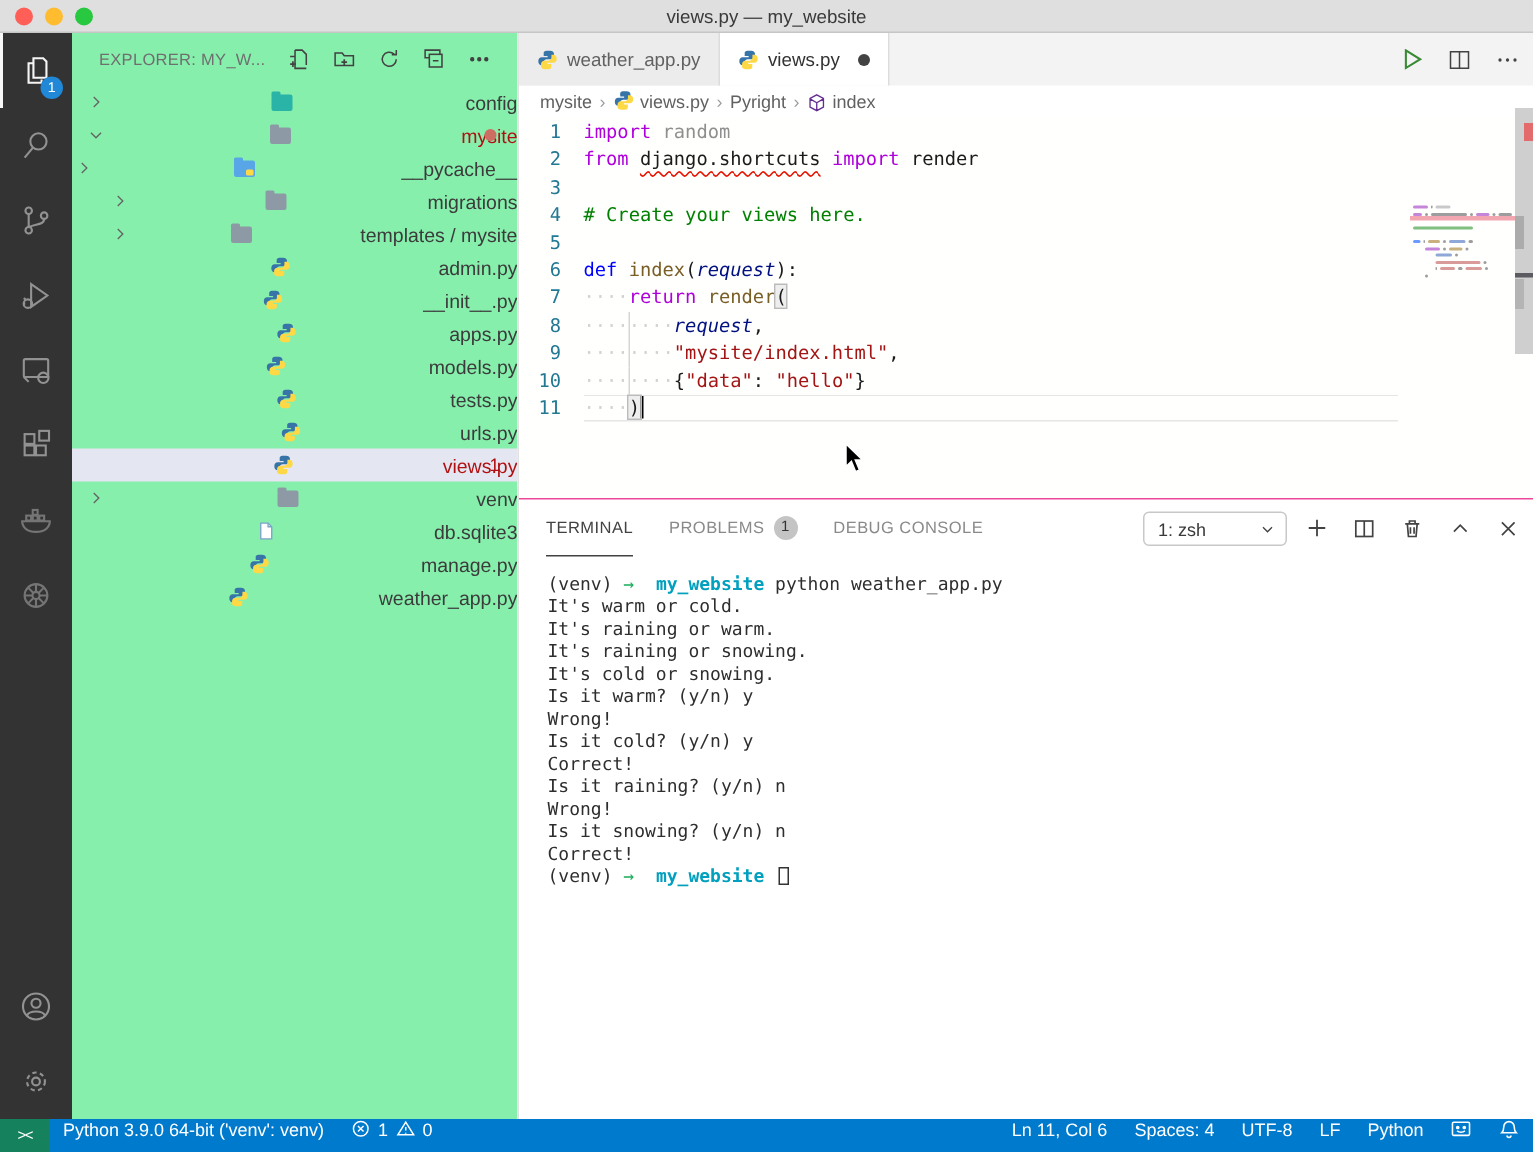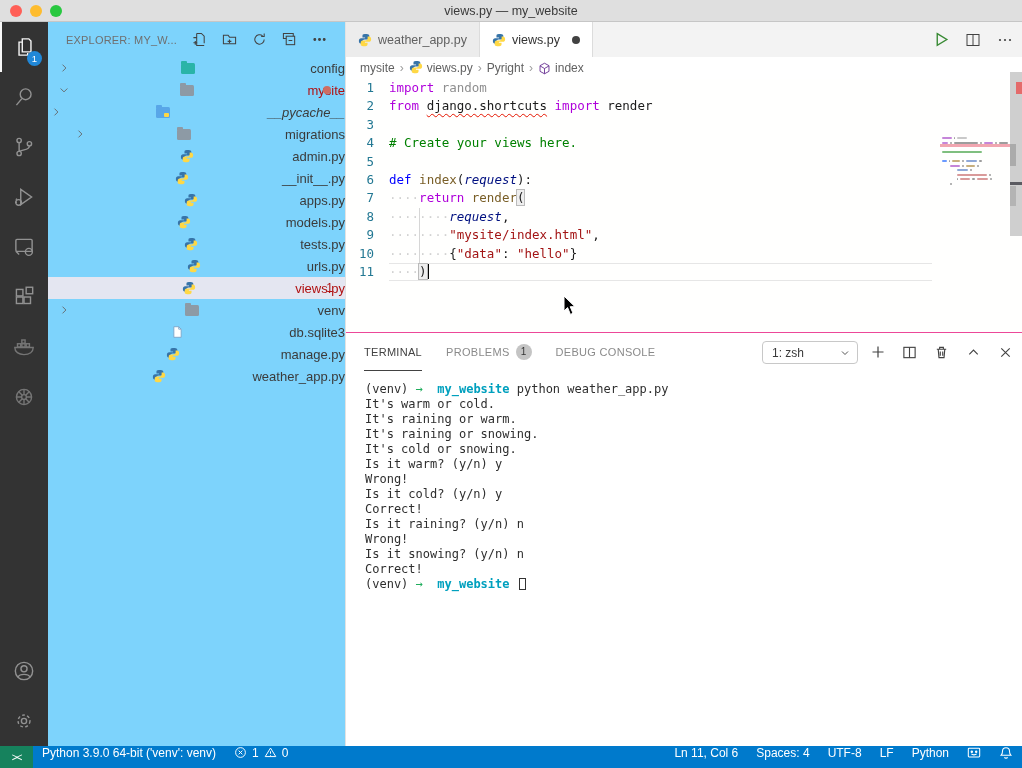--- a/index.html
+++ b/index.html
@@ -16,21 +16,21 @@
   .activitybar { position:absolute; left:0; top:22px; width:48px; height:724px; background:#333333; display:flex; flex-direction:column; align-items:stretch; }
   .ab-item { position:relative; width:48px; height:50px; display:flex; align-items:center; justify-content:center; cursor:pointer; }
   .ab-item svg { stroke:#929292; fill:none; stroke-width:1.3; }
   .ab-item.dim svg { stroke:#757575; }
   .ab-item.active { border-left:2px solid #f8f8f8; }
   .ab-item.active svg { stroke:#f5f5f5; }
   .ab-badge { position:absolute; right:6px; bottom:6px; min-width:15px; height:15px; border-radius:50%; background:#2188d8; color:#fff; font-size:9.5px; display:flex; align-items:center; justify-content:center; }
   .ab-spacer { flex:1; }
 
   
-  .sidebar { position:absolute; left:48px; top:22px; width:297px; height:724px; background:#7dd3fc; }
+  .sidebar { position:absolute; left:48px; top:22px; width:297px; height:724px; background:#86efac; }
   .sb-header { height:35px; display:flex; align-items:center; padding:0 10px 0 18px; }
   .sb-title { font-size:11px; color:#6f6f6f; letter-spacing:.2px; flex:none; }
   .sb-actions { display:flex; align-items:center; gap:13px; margin-left:14px; }
   .sb-actions .act { width:17px; height:17px; display:flex; align-items:center; justify-content:center; cursor:pointer; }
   .sb-actions svg { stroke:#424242; fill:none; stroke-width:1.1; }
   .tree { position:relative; }
   .trow { position:relative; height:22px; display:flex; align-items:center; font-size:13px; color:#3b3b3b; cursor:pointer;justify-content:space-between; }
   .trow.sel { background:#e4e6f1; }
   .chev { width:16px; height:16px; flex:none; display:flex; align-items:center; justify-content:center; }
   .ficon { width:20px; height:16px; flex:none; display:flex; align-items:center; justify-content:flex-start; }
@@ -253,41 +253,52 @@
           <svg width="12" height="12" viewBox="0 0 16 16">
             <path d="M3.5 6l4.5 4.5L12.5 6" stroke="#646465" fill="none" stroke-width="1.2"></path>
           </svg>
         </span>
         <span class="ficon">
           <span class="folder folder-gray"></span>
         </span>
         <span class="tlabel errtext">mysite</span>
         <span class="dotbadge"></span>
       </div>
-      <div class="trow" style=" font-style: italic;">
+      <div class="trow" style="">
         <span class="chev">
           <svg width="12" height="12" viewBox="0 0 16 16">
             <path d="M6 3.5l4.5 4.5L6 12.5" stroke="#646465" fill="none" stroke-width="1.2"></path>
           </svg>
         </span>
         <span class="ficon">
           <span class="folder folder-blue"></span>
         </span>
         <span class="tlabel">__pycache__</span>
       </div>
       <div class="trow" style="padding-left: 24px;">
         <span class="chev">
           <svg width="12" height="12" viewBox="0 0 16 16">
             <path d="M6 3.5l4.5 4.5L6 12.5" stroke="#646465" fill="none" stroke-width="1.2"></path>
           </svg>
         </span>
         <span class="ficon">
           <span class="folder folder-gray"></span>
         </span>
         <span class="tlabel">migrations</span>
+      </div>
+      <div class="trow" style="padding-left: 24px;">
+        <span class="chev">
+          <svg width="12" height="12" viewBox="0 0 16 16">
+            <path d="M6 3.5l4.5 4.5L6 12.5" stroke="#646465" fill="none" stroke-width="1.2"></path>
+          </svg>
+        </span>
+        <span class="ficon">
+          <span class="folder folder-gray"></span>
+        </span>
+        <span class="tlabel">templates / mysite</span>
       </div>
       <div class="trow" style="padding-left: 24px;">
         <span class="chev"></span>
         <span class="ficon">
           <svg width="14" height="14" viewBox="0 0 16 16">
             <path fill="#3774a8" d="M7.9 1C5.3 1 5.1 2.2 5.1 3.1V5h3v.9H3.6C2.1 5.9 1 7 1 9s1.1 3 2.6 3H5v-1.9c0-1.5 1-2.6 2.5-2.6h3c1.3 0 2.4-1.1 2.4-2.4V3.1C12.9 1.9 11.6 1 10.1 1z"></path>
             <path fill="#ffd845" d="M8.1 15c2.6 0 2.8-1.2 2.8-2.1V11h-3v-.9h4.5c1.5 0 2.6-1.1 2.6-3.1s-1.1-3-2.6-3H11v1.9c0 1.5-1 2.6-2.5 2.6h-3c-1.3 0-2.4 1.1-2.4 2.4v2.4C3.1 14.1 4.4 15 5.9 15z"></path>
           </svg>
         </span>
         <span class="tlabel">admin.py</span>

